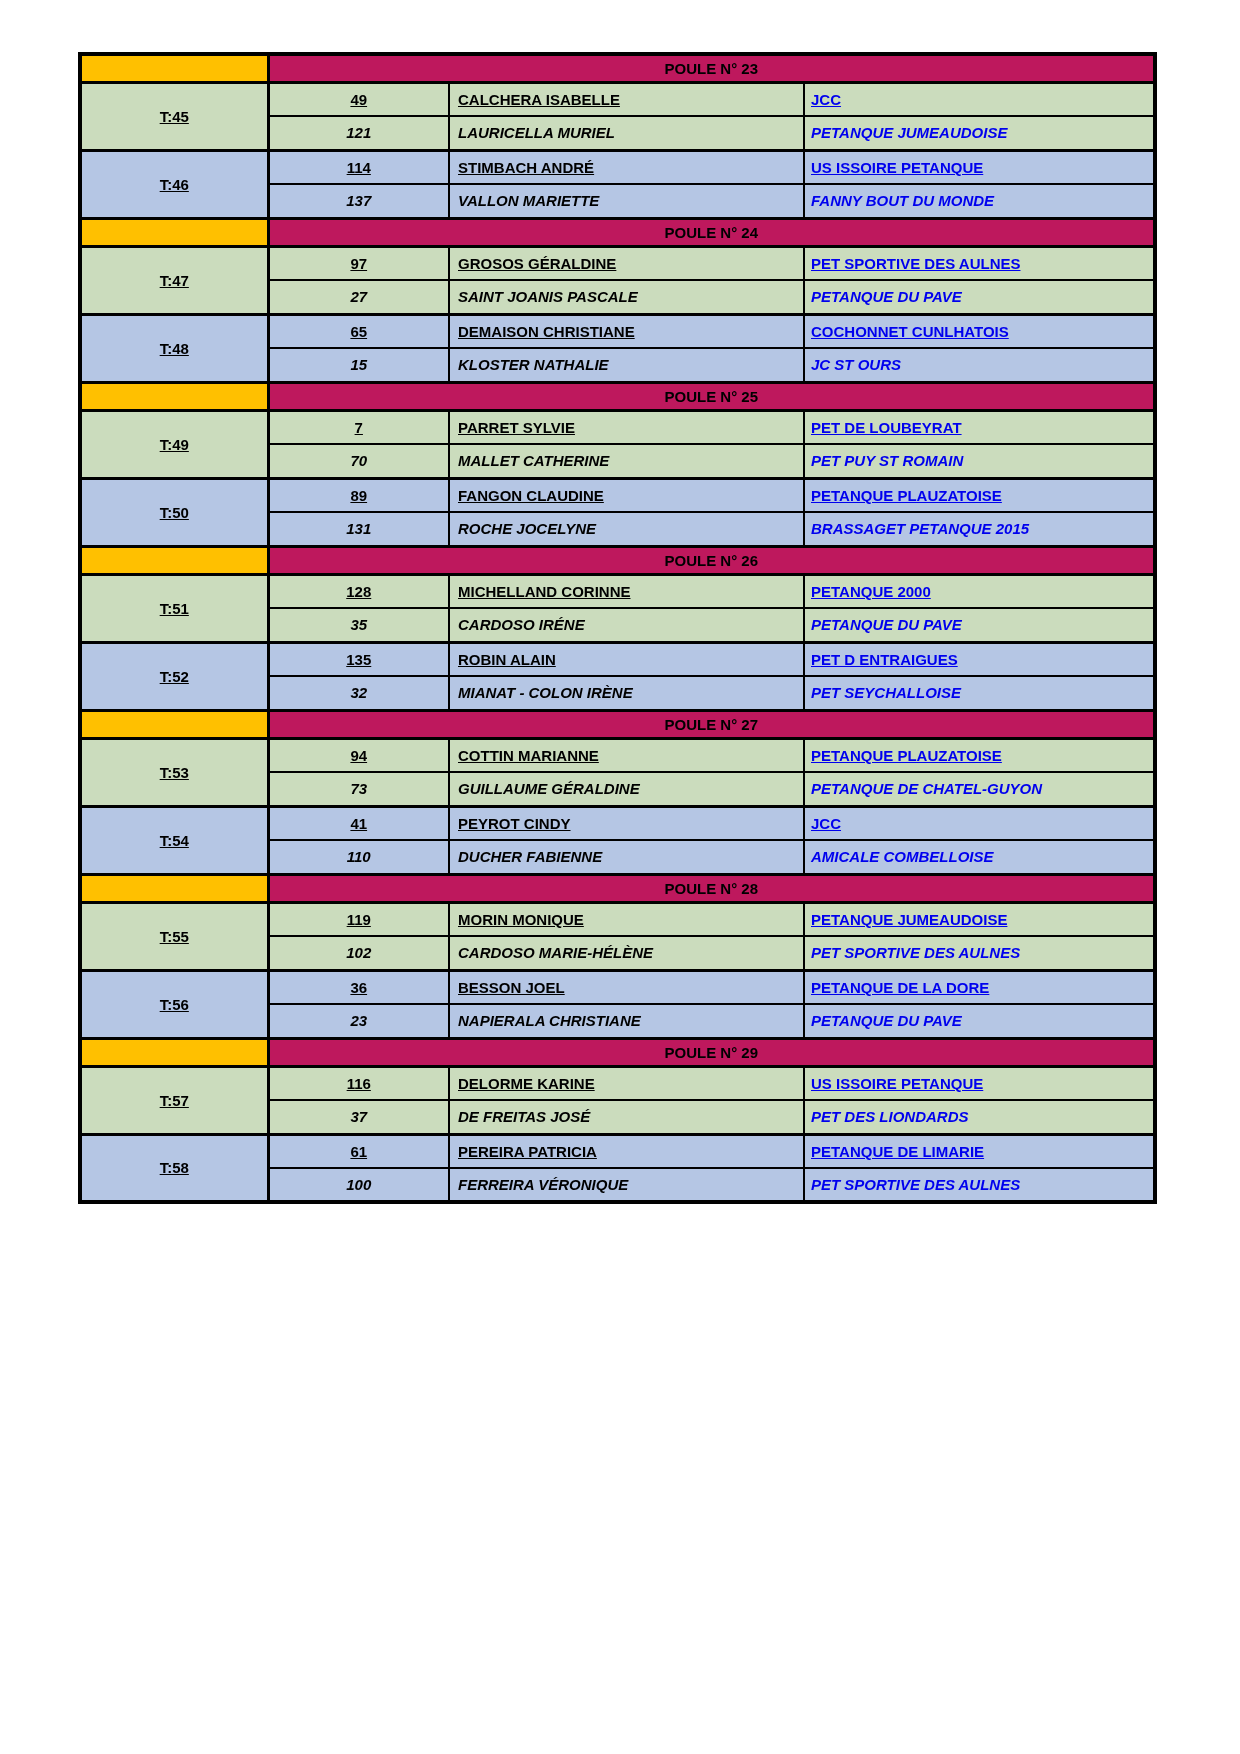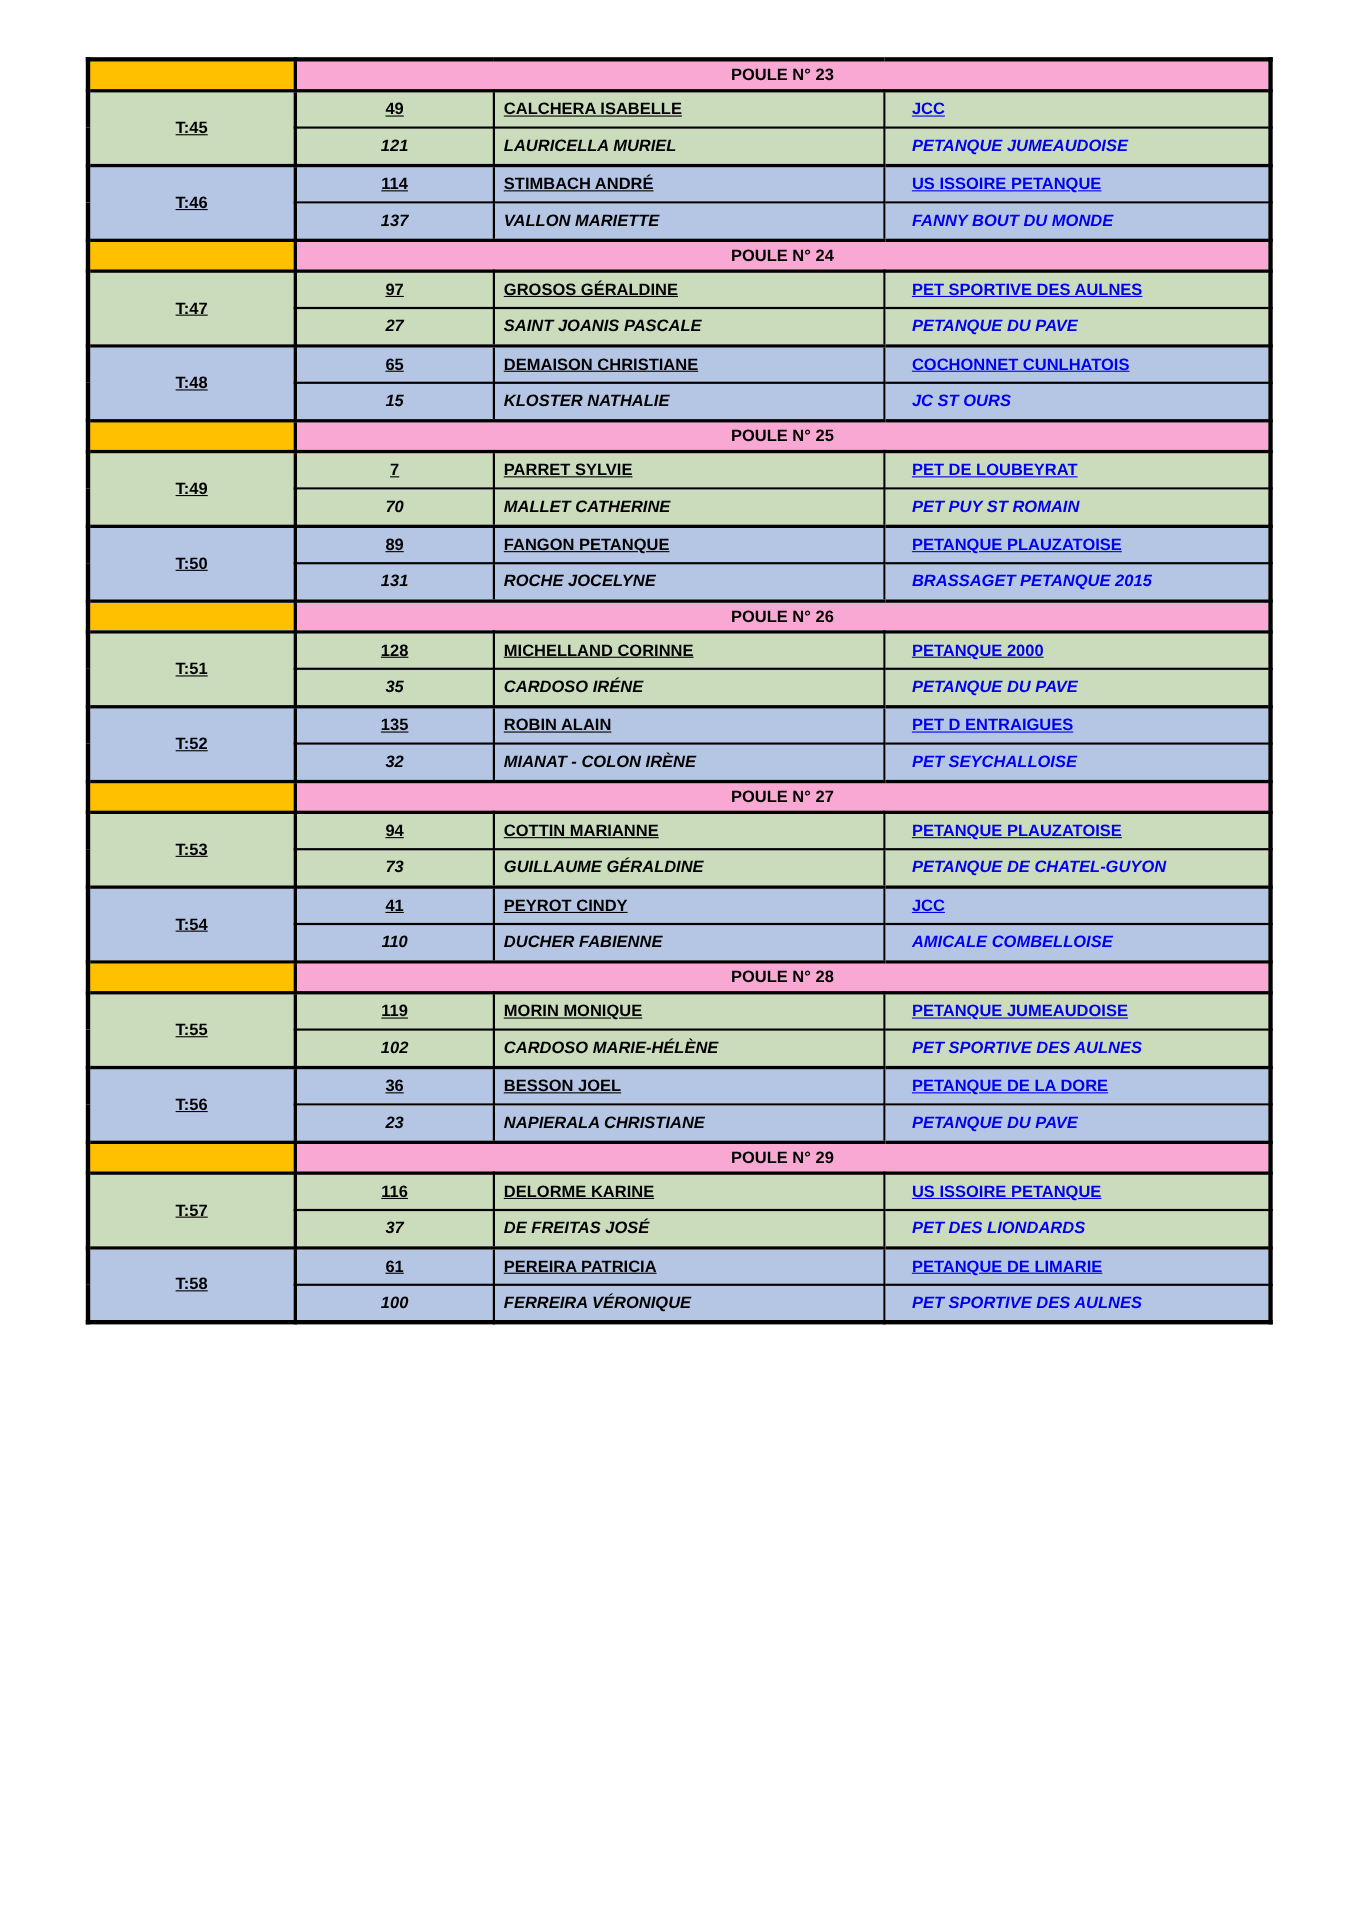--- a/index.html
+++ b/index.html
@@ -53,37 +53,37 @@
   tr.poule-header td {
     height: 28px;
     border-top-width: 3px;
     border-bottom-width: 3px;
   }
   td.header-spacer {
     background: var(--orange);
     border-right-width: 3px;
   }
   td.poule-title {
-    background: #f9a8d4;
+    background: #be185d;
     text-align: center;
     margin-top: 16px;
   }
   
   tr.player-row td { height: 34px; }
   tr.block-start td { border-top-width: 3px; text-decoration: underline; }
   tr.block-end td   { border-bottom-width: 3px; font-style: italic; }
   td.time-cell {
     text-align: center;
     border-right-width: 3px;
     border-top-width: 3px;
     border-bottom-width: 3px;
   }
   td.num-cell  { text-align: center; }
   td.name-cell { text-align: left; padding-left: 8px; }
-  td.club-cell { text-align: left; padding-left: 24px; color: var(--club); }
+  td.club-cell { text-align: left; padding-left: 6px; color: var(--club); }
   .tone-green td { background: var(--green); }
   .tone-blue  td { background: var(--blue); }
 </style>
 </head>
 <body>
 
 <div class="page">
   <div class="sheet">
     <table class="pools">
       <colgroup>
@@ -156,21 +156,21 @@
             <td class="club-cell">PET DE LOUBEYRAT</td>
           </tr>
           <tr class="player-row tone-green block-end">
             <td class="num-cell">70</td>
             <td class="name-cell">MALLET CATHERINE</td>
             <td class="club-cell">PET PUY ST ROMAIN</td>
           </tr>
           <tr class="player-row tone-blue block-start">
             <td class="time-cell" rowspan="2">T:50</td>
             <td class="num-cell">89</td>
-            <td class="name-cell">FANGON PETANQUE</td>
+            <td class="name-cell">FANGON CLAUDINE</td>
             <td class="club-cell">PETANQUE PLAUZATOISE</td>
           </tr>
           <tr class="player-row tone-blue block-end">
             <td class="num-cell">131</td>
             <td class="name-cell">ROCHE JOCELYNE</td>
             <td class="club-cell">BRASSAGET PETANQUE 2015</td>
           </tr>
           <tr class="poule-header">
             <td class="header-spacer"></td>
             <td class="poule-title" colspan="3">POULE N° 26</td>

